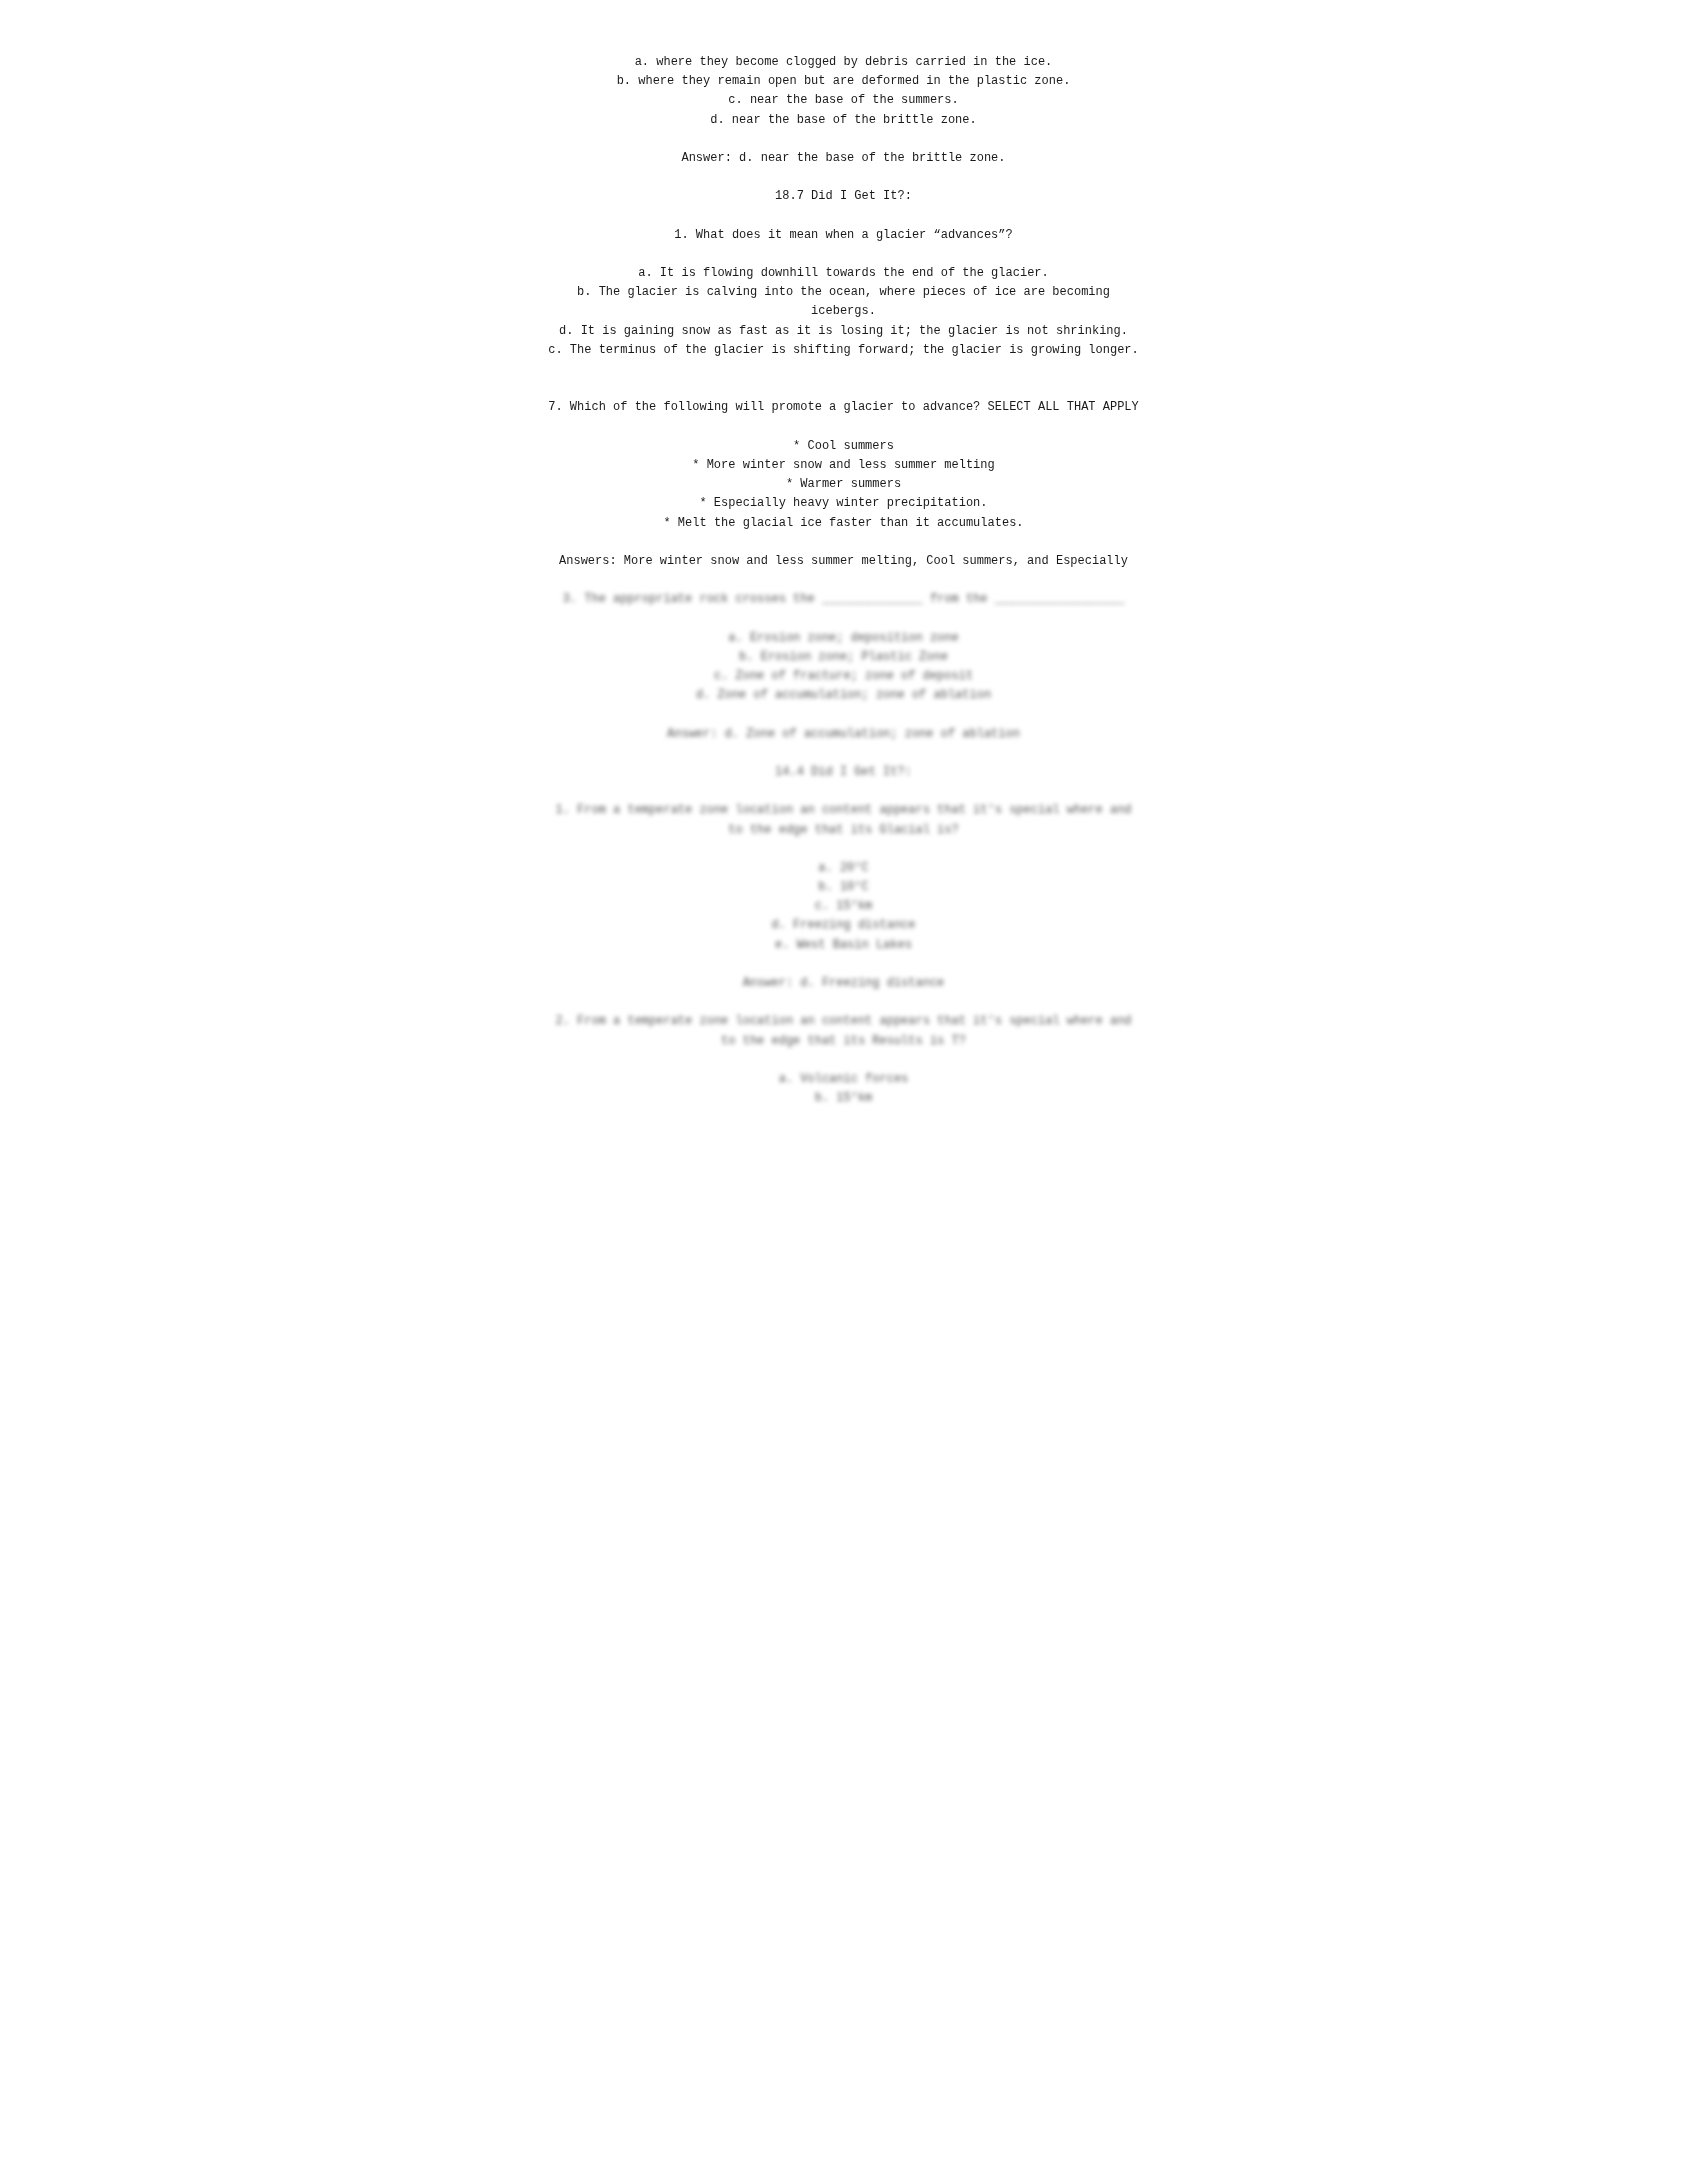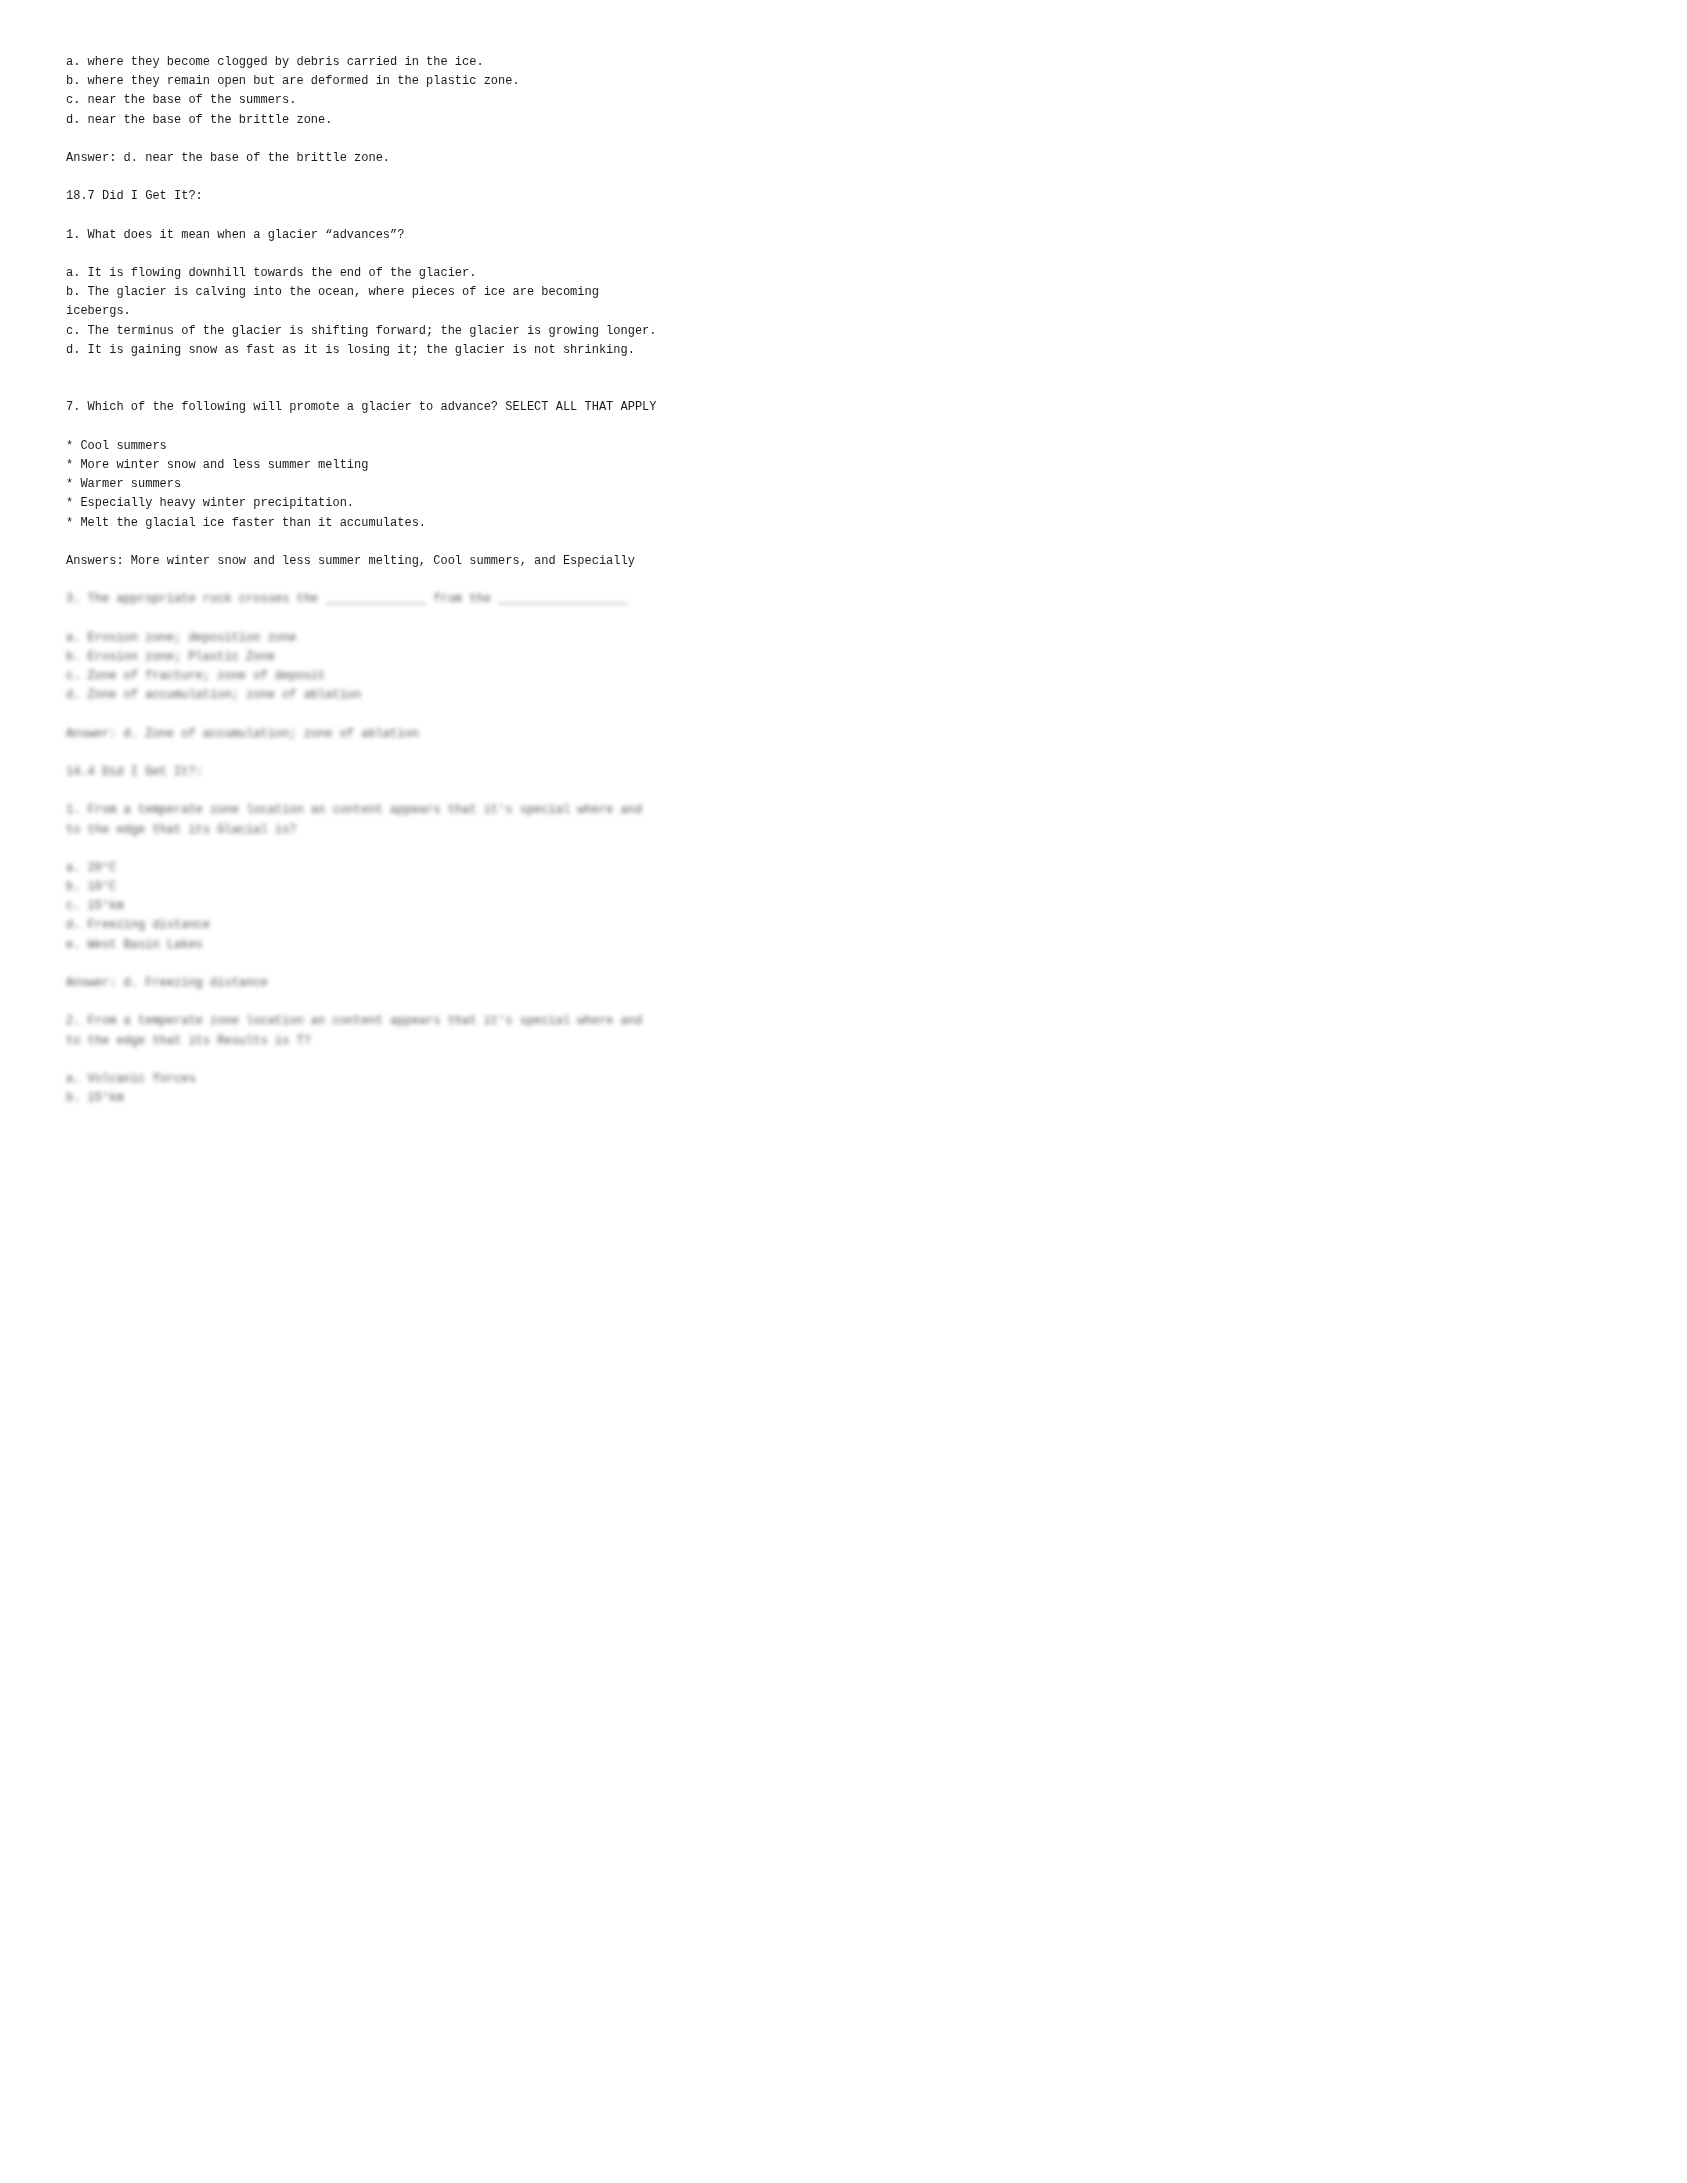--- a/index.html
+++ b/index.html
@@ -20,20 +20,21 @@
     }
 
     .content-block {
       margin-bottom: 0;
     }
 
     .line {
       display: block;
       white-space: pre-wrap;
       word-wrap: break-word;
+      text-align: center;
     }
 
     .spacer {
       display: block;
       height: 1.6em;
     }
 
     .blurred {
       filter: blur(2px);
       color: #555;
@@ -52,22 +53,22 @@
       <span class="spacer"></span>
       <span class="line">Answer: d. near the base of the brittle zone.</span>
       <span class="spacer"></span>
       <span class="line">18.7 Did I Get It?:</span>
       <span class="spacer"></span>
       <span class="line">1. What does it mean when a glacier “advances”?</span>
       <span class="spacer"></span>
       <span class="line">a. It is flowing downhill towards the end of the glacier.</span>
       <span class="line">b. The glacier is calving into the ocean, where pieces of ice are becoming</span>
       <span class="line">icebergs.</span>
+      <span class="line">d. It is gaining snow as fast as it is losing it; the glacier is not shrinking.</span>
       <span class="line">c. The terminus of the glacier is shifting forward; the glacier is growing longer.</span>
-      <span class="line">d. It is gaining snow as fast as it is losing it; the glacier is not shrinking.</span>
       <span class="spacer"></span>
       <span class="spacer"></span>
       <span class="line">7. Which of the following will promote a glacier to advance? SELECT ALL THAT APPLY</span>
       <span class="spacer"></span>
       <span class="line">* Cool summers</span>
       <span class="line">* More winter snow and less summer melting</span>
       <span class="line">* Warmer summers</span>
       <span class="line">* Especially heavy winter precipitation.</span>
       <span class="line">* Melt the glacial ice faster than it accumulates.</span>
       <span class="spacer"></span>

